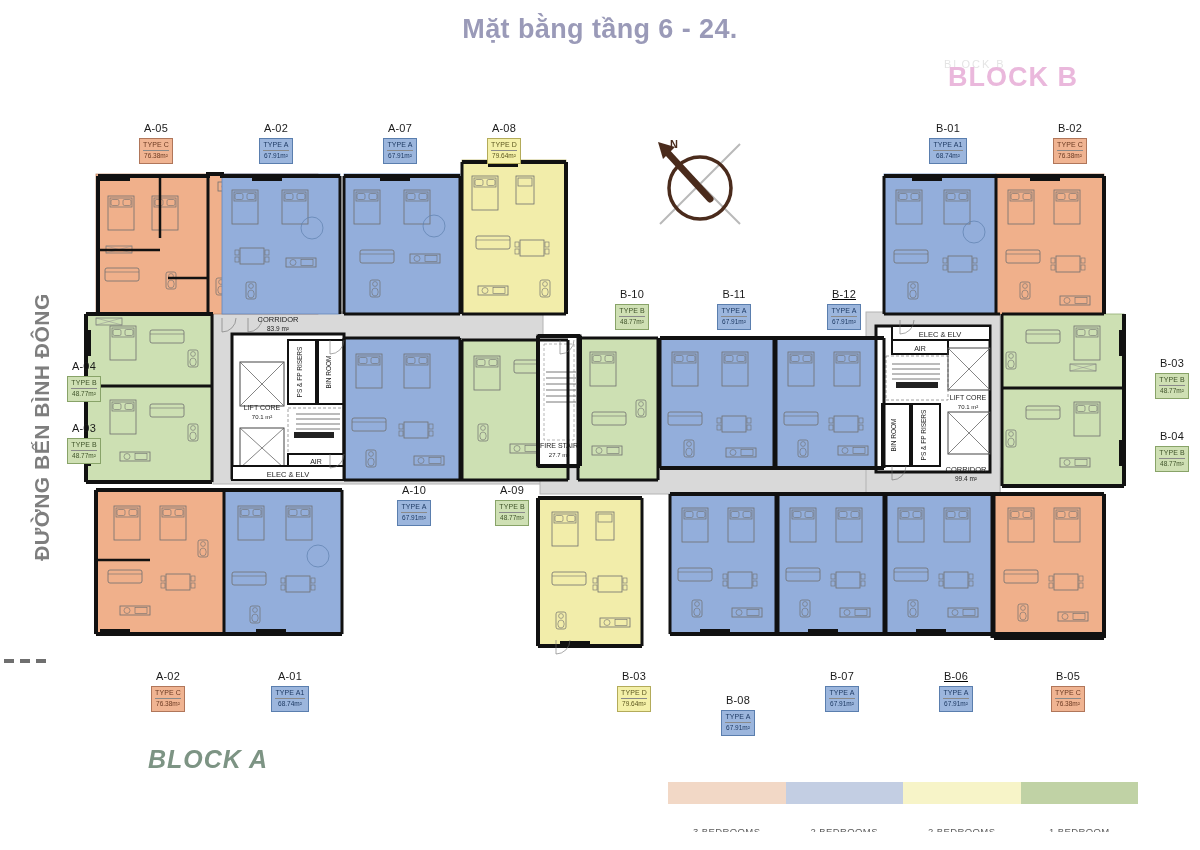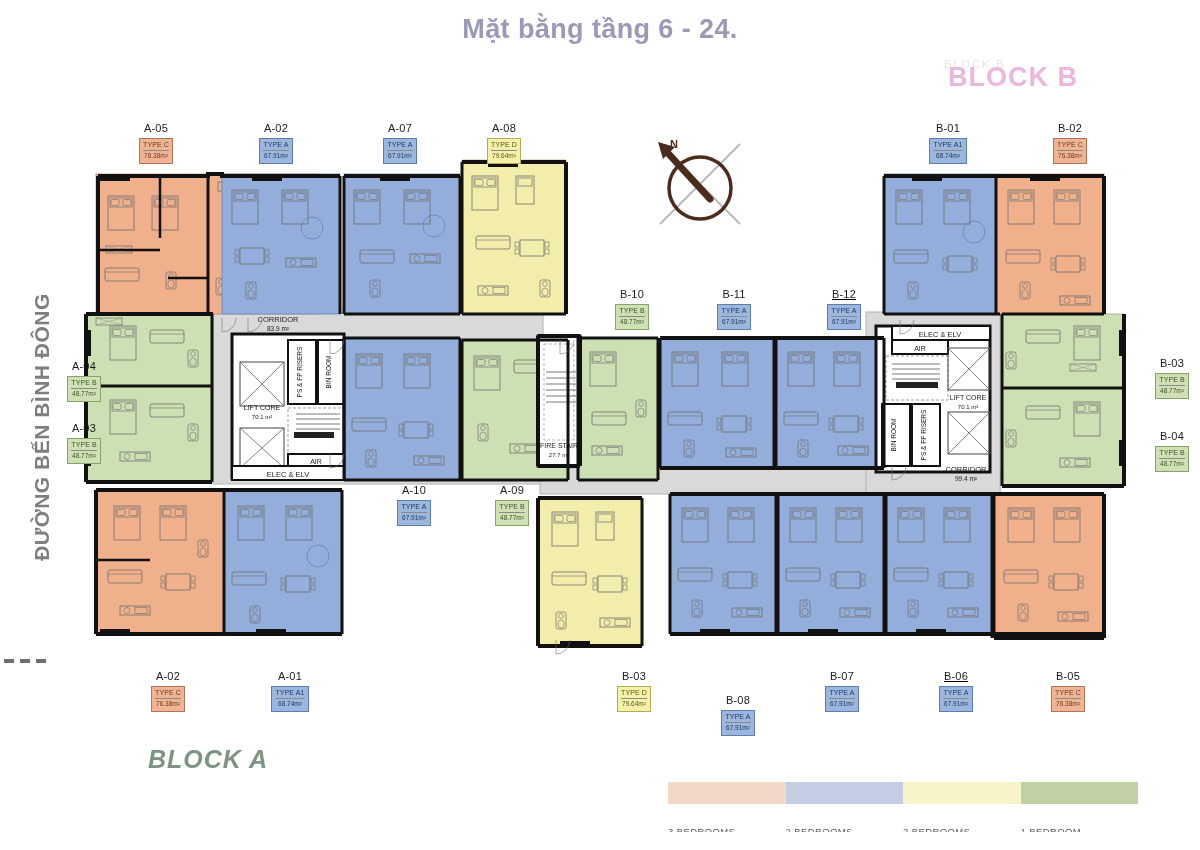--- a/index.html
+++ b/index.html
@@ -80,21 +80,21 @@
 
   
   #plan { position: absolute; left: 0; top: 0; }
 
   
   #legend { position: absolute; left: 668px; top: 782px; width: 470px; }
   #legend .bars { display: flex; height: 22px; }
   #legend .bars div { flex: 1; }
   #legend .labels { display: flex; margin-top: 22px; }
   #legend .labels div {
-    flex: 1; text-align: left; font-size: 9.5px;
+    flex: 1; text-align: center; font-size: 9.5px;
     color: #5b5b5b; letter-spacing: .4px;
   }
 
   
   #dashmark { position: absolute; left: 2px; top: 655px; }
 </style>
 </head>
 <body>
 
 <div id="page">

